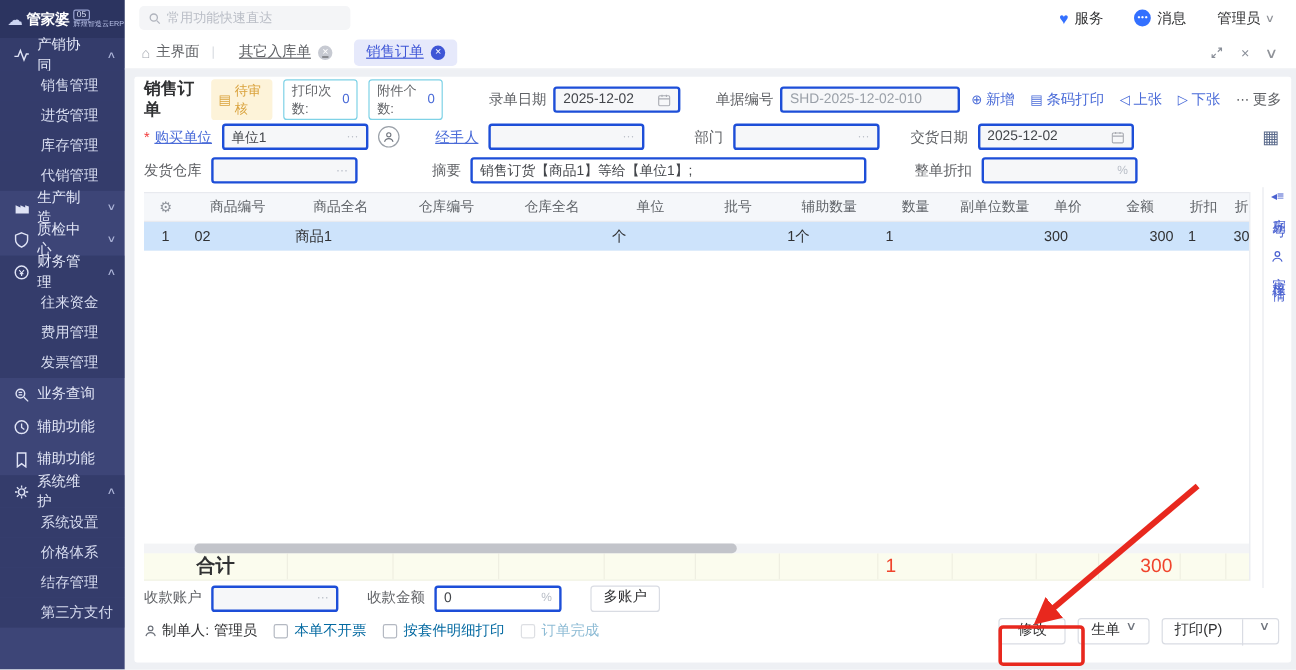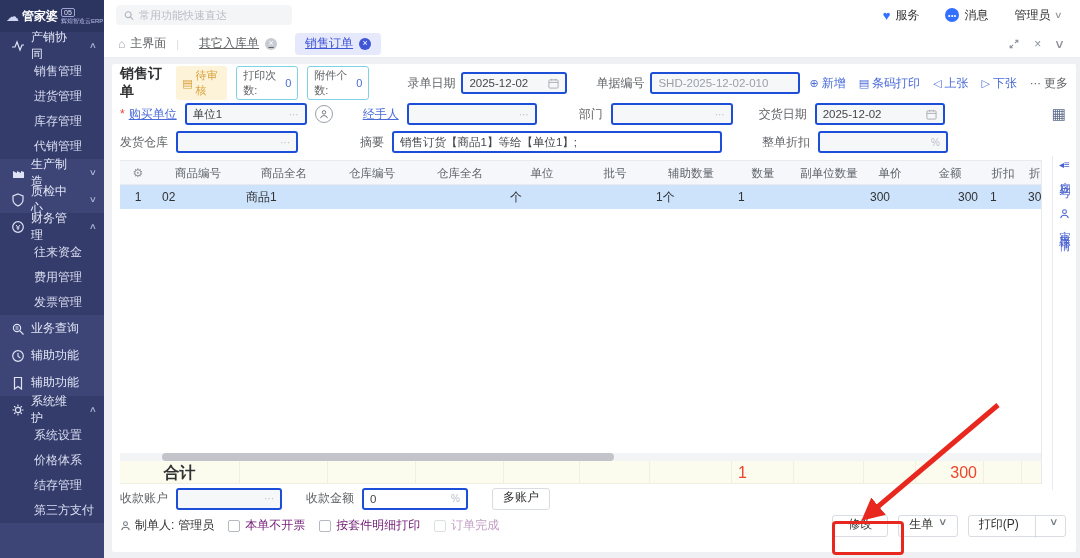--- a/index.html
+++ b/index.html
@@ -91,21 +91,21 @@
   .tlabel { width:120px; text-align:center; font-weight:bold; }
   .hot { color:#f0442c; }
   .c0{width:36px; text-align:center;} .c1{width:84px}.c2{width:88px}.c3{width:88px}.c4{width:88px}.c5{width:76px}.c6{width:70px}.c7{width:82px}.c8{width:62px}.c9{width:70px}.c10{width:52px}.c11{width:68px; text-align:right;}.c12{width:38px}.c13{width:60px}
   .gear { color:#8e939b; font-size:12px; }
 
   
   .payrow { height:29px; display:flex; align-items:center; gap:8px; flex:none; }
   .btn { height:22px; border:1px solid #d9dce3; border-radius:3px; background:#fff; display:flex; padding:0 10px; gap:6px; cursor:pointer; font-size:12px; color:#303133; }
   .footrow { height:25px; display:flex; align-items:center; gap:14px; flex:none; margin-bottom:14px; }
   .mkby { display:flex; align-items:center; gap:4px; color:#303133; }
-  .ck { display:flex; align-items:center; gap:5px; cursor:pointer; color:#701a75; }
+  .ck { display:flex; align-items:center; gap:5px; cursor:pointer; color:#0369a1; }
   .ckbox { width:12px; height:12px; border:1px solid #b4b9c2; border-radius:2px; background:#fff; flex:none; }
   .ck.dis { opacity:.45; }
   .foot-btns { margin-left:auto; display:flex; align-items:center; gap:10px; margin-right:2px; }
   .split { padding:0; }
   .split .sp-main { padding:0 10px; }
   .split .sp-div { width:1px; height:22px; background:#d9dce3; }
   .split .sp-caret { padding:0 8px; }
   .bcaret { font-size:10px; color:#6f747d; transform:scaleX(1.3); }
 
   

